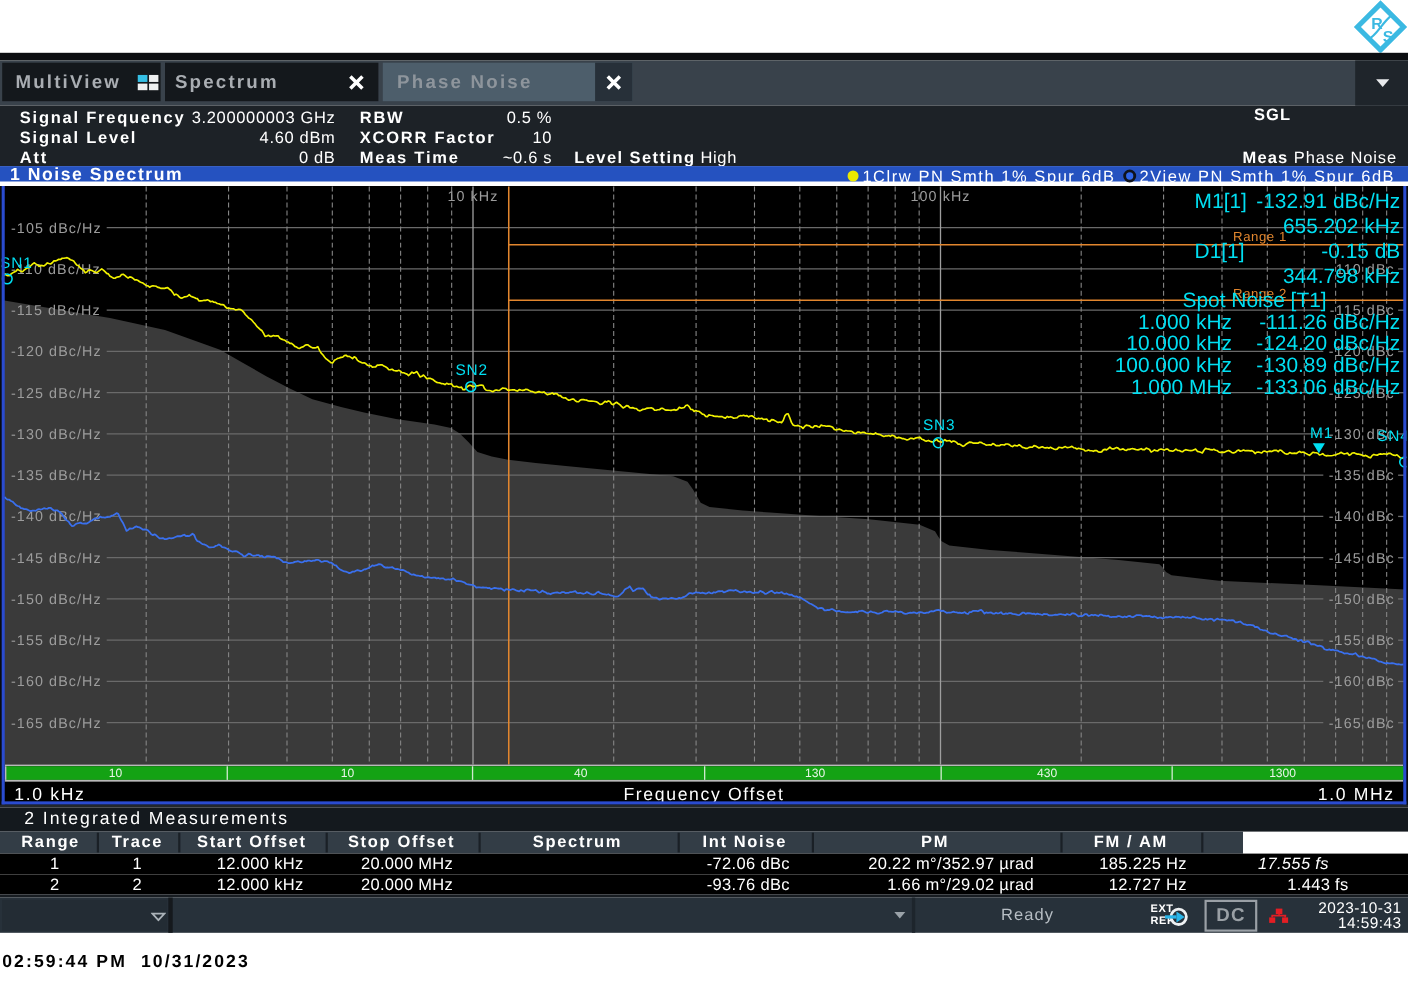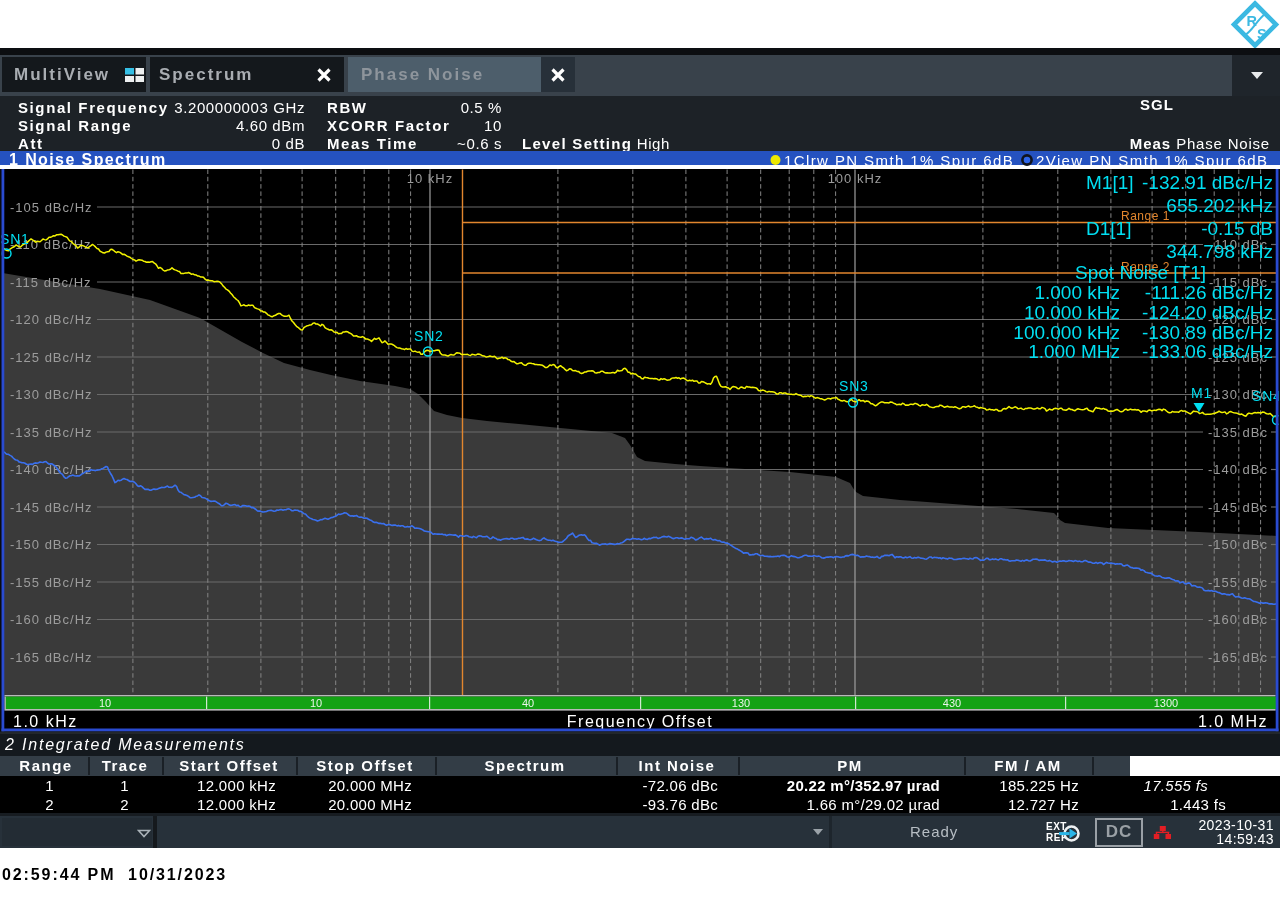--- a/index.html
+++ b/index.html
@@ -77,21 +77,21 @@
       <path d="M2.5 2.5 L13.5 13.5 M13.5 2.5 L2.5 13.5" stroke="#fff" stroke-width="3.2"></path>
     </svg>
   </div>
   <div id="rbox">
         <div class="tri"></div>
       </div>
 </div>
 <div class="abs" id="hdr">
   <div class="hl" style="left:18px;top:3px;">Signal Frequency</div>
       <div class="hv" style="right:975px;top:3px;">3.200000003 GHz</div>
-  <div class="hl" style="left:18px;top:21px;">Signal Range</div>
+  <div class="hl" style="left:18px;top:21px;">Signal Level</div>
       <div class="hv" style="right:975px;top:21px;">4.60 dBm</div>
   <div class="hl" style="left:18px;top:39px;">Att</div>
       <div class="hv" style="right:975px;top:39px;">0 dB</div>
   <div class="hl" style="left:327px;top:3px;">RBW</div>
       <div class="hv" style="right:778px;top:3px;">0.5 %</div>
   <div class="hl" style="left:327px;top:21px;">XCORR Factor</div>
       <div class="hv" style="right:778px;top:21px;">10</div>
   <div class="hl" style="left:327px;top:39px;">Meas Time</div>
       <div class="hv" style="right:778px;top:39px;">~0.6 s</div>
   <div class="hl" style="left:522px;top:39px;letter-spacing:1.3px;">Level Setting</div>
@@ -245,21 +245,21 @@
 <text x="640" y="558" class="ft" text-anchor="middle">Frequency Offset</text>
 <text x="1268" y="558" class="ft" text-anchor="end">1.0 MHz</text>
 
 <rect x="0" y="0" width="1.5" height="562.5" fill="#090b0d"></rect>
 <rect x="1.5" y="0" width="2.8" height="562.5" fill="#2a4bd0"></rect>
 <rect x="1278.5" y="0" width="1.5" height="562.5" fill="#090b0d"></rect>
 <rect x="1275.7" y="0" width="2.8" height="562.5" fill="#2a4bd0"></rect>
 <rect x="1.5" y="559.5" width="1277" height="3" fill="#2a4bd0"></rect>
 <rect x="0" y="562.5" width="1280" height="2.5" fill="#22272c"></rect>
 </svg>
-<div class="abs" id="w2title"><span style="margin-left:5px;font-style:italic;">2 Integrated Measurements</span></div>
+<div class="abs" id="w2title"><span style="margin-left:22px;">2 Integrated Measurements</span></div>
 <div class="abs" id="w2hdr">
 <div class="th" style="left:-44px;width:180px;">Range</div>
 <div class="th" style="left:35px;width:180px;">Trace</div>
 <div class="th" style="left:139px;width:180px;">Start Offset</div>
 <div class="th" style="left:275px;width:180px;">Stop Offset</div>
 <div class="th" style="left:435px;width:180px;">Spectrum</div>
 <div class="th" style="left:587px;width:180px;">Int Noise</div>
 <div class="th" style="left:760px;width:180px;">PM</div>
 <div class="th" style="left:938px;width:180px;">FM / AM</div>
 <div class="th" style="left:1096px;width:180px;">Jitter</div>
@@ -271,21 +271,21 @@
 <div class="tdv" style="left:738px;"></div>
 <div class="tdv" style="left:964px;"></div>
 <div class="tdv" style="left:1092px;"></div>
 </div>
 <div class="abs" id="w2r1">
 <div class="td" style="right:1226px;">1</div>
 <div class="td" style="right:1151px;">1</div>
 <div class="td" style="right:1004px;">12.000 kHz</div>
 <div class="td" style="right:868px;">20.000 MHz</div>
 <div class="td" style="right:562px;">-72.06 dBc</div>
-<div class="td" style="right:340px;font-weight:bold;">20.22 m°/352.97 µrad</div>
+<div class="td" style="right:340px;">20.22 m°/352.97 µrad</div>
 <div class="td" style="right:201px;">185.225 Hz</div>
 <div class="td" style="right:72px;font-style:italic;">17.555 fs</div>
 </div>
 <div class="abs" id="w2r2">
 <div class="td" style="right:1226px;">2</div>
 <div class="td" style="right:1151px;">2</div>
 <div class="td" style="right:1004px;">12.000 kHz</div>
 <div class="td" style="right:868px;">20.000 MHz</div>
 <div class="td" style="right:562px;">-93.76 dBc</div>
 <div class="td" style="right:340px;">1.66 m°/29.02 µrad</div>

